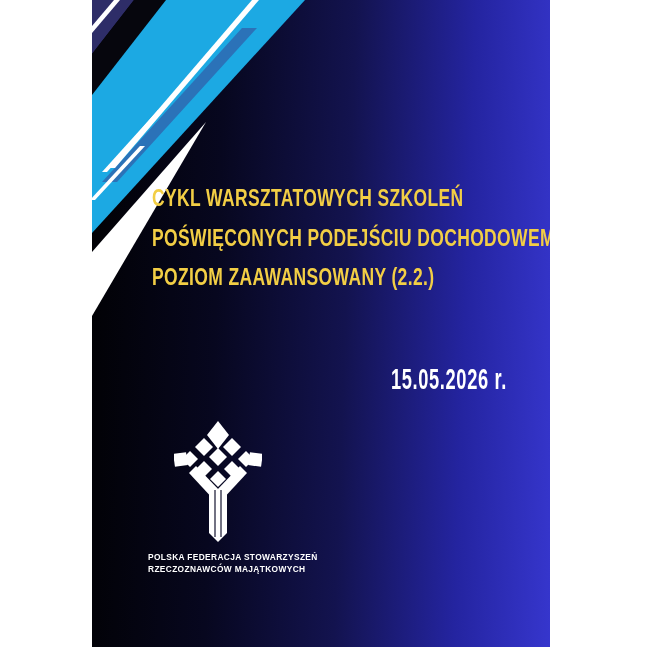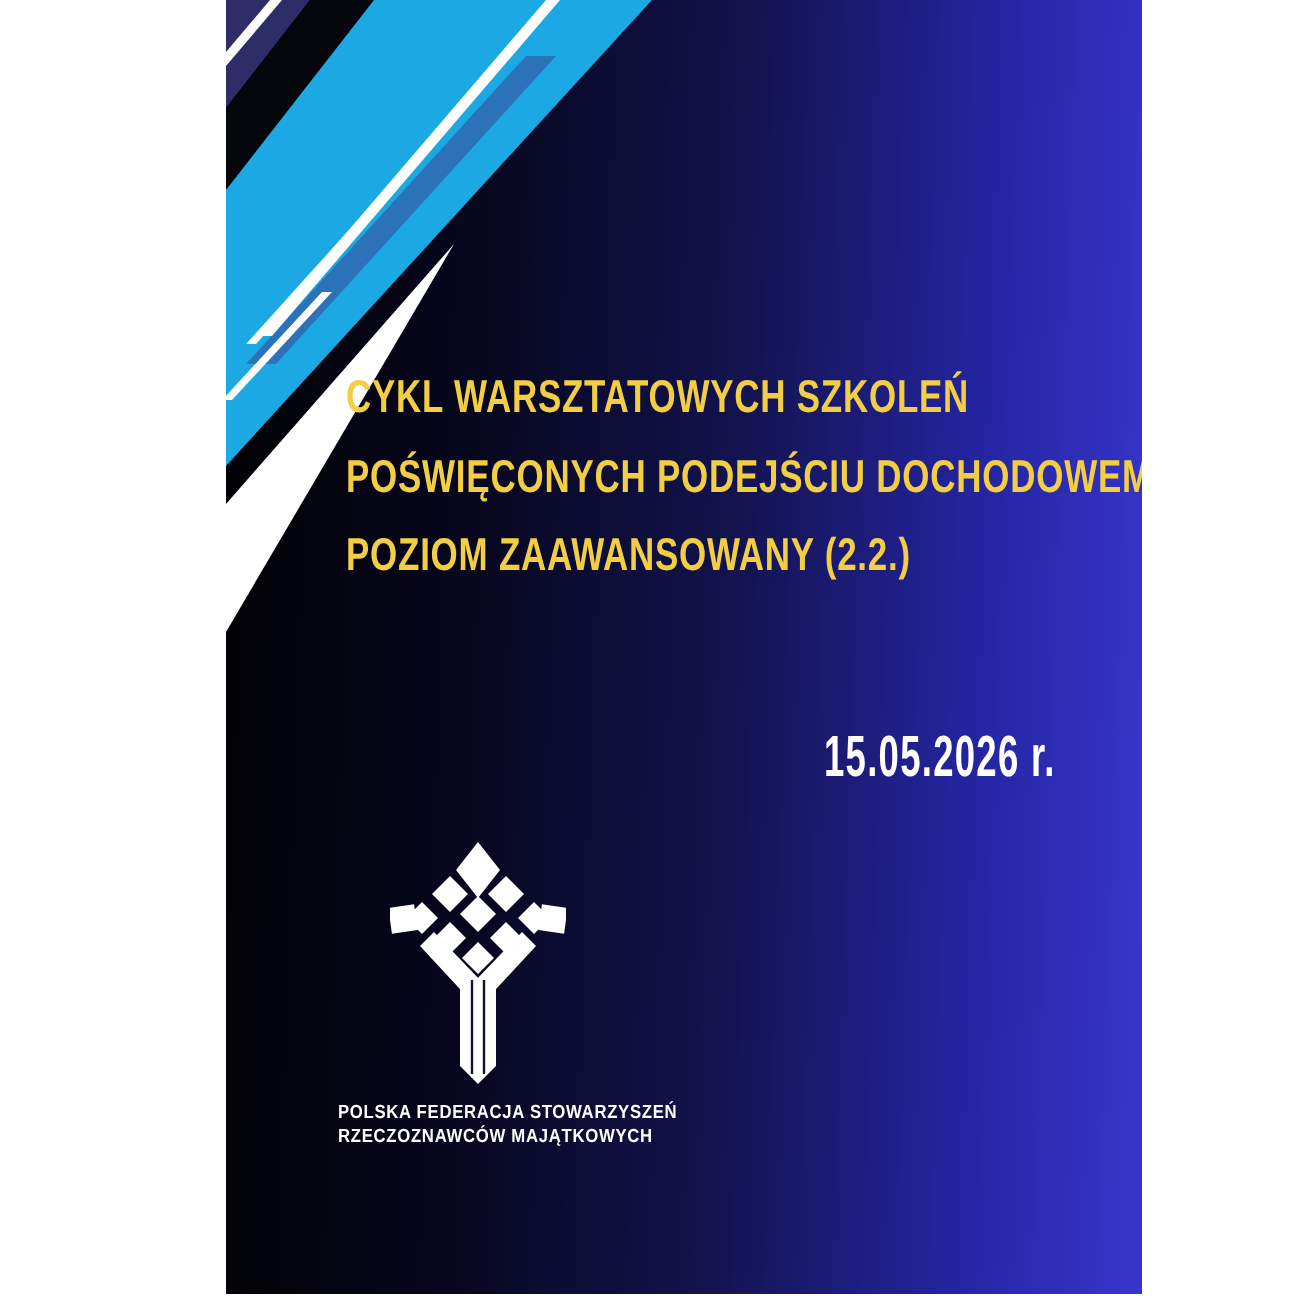--- a/index.html
+++ b/index.html
@@ -2,21 +2,21 @@
 <html><head>
 <meta charset="utf-8">
 <style>
   html,body{margin:0;padding:0;}
   body{
     width:650px;height:650px;position:relative;overflow:hidden;
     background:#ffffff;
     font-family:"Liberation Sans",sans-serif;
   }
   .poster{
-    position:absolute;left:113px;top:0;width:458px;height:647px;
+    position:absolute;left:92px;top:0;width:458px;height:647px;
     background:linear-gradient(92deg,#010103 0%,#07071f 28%,#13134f 55%,#2424a0 80%,#3636cd 100%);
     overflow:hidden;
   }
   .corner-svg{position:absolute;left:0;top:0;display:block;}
   .title-block{
     position:absolute;left:60px;top:179px;
     color:#f2ce45;font-weight:bold;font-size:23px;line-height:39.5px;
     transform:scaleX(0.76);transform-origin:left top;
     white-space:nowrap;letter-spacing:0.5px;
   }

